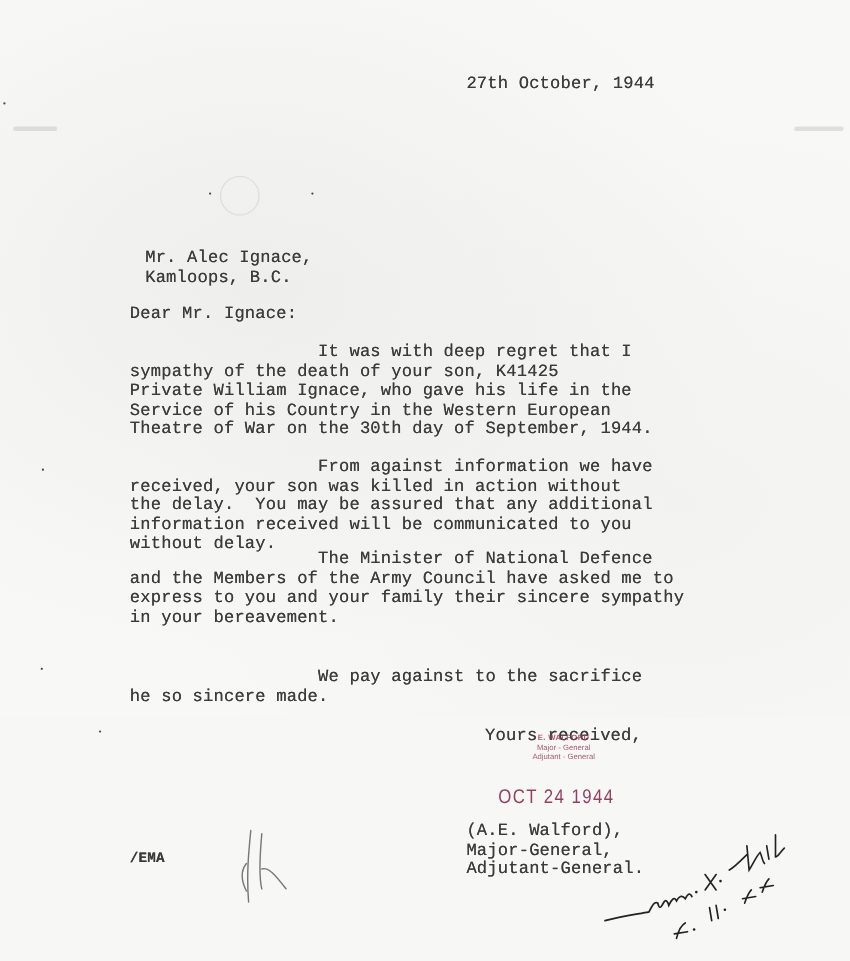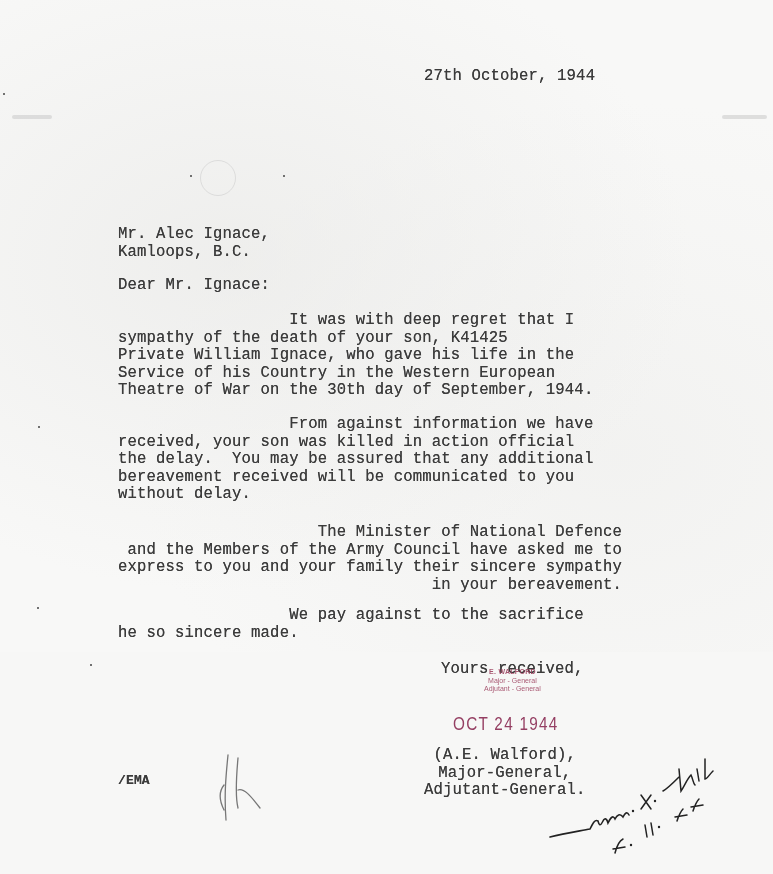--- a/index.html
+++ b/index.html
@@ -27,29 +27,29 @@
     .tw {
       position: absolute;
       font-size: 15.6px;
       line-height: 17.5px;
       letter-spacing: 0.15px;
       white-space: pre;
       color: #3b3b3b;
       text-shadow: 0 0 0.4px #555;
     }
     .date { left: 424px; top: 68px; }
-    .addr { left: 118px; top: 226px; }
+    .addr { left: 132px; top: 226px; }
     .salut { left: 118px; top: 277px; }
     .para { left: 118px; }
     .p1 { top: 312px; }
     .p2 { top: 416px; }
-    .p3 { top: 524px; text-align: right; }
+    .p3 { top: 500px; }
     .p4 { top: 607px; }
     .closing { left: 441px; top: 661px; }
-    .sigblock { left: 424px; top: 747px; text-align: center; }
+    .sigblock { left: 424px; top: 747px; }
     .initials { left: 118px; top: 772px; font-weight: bold; font-size: 13px; }
 
     .stamp-name {
       position: absolute;
       left: 484px; top: 668px;
       font-family: "Liberation Sans", sans-serif;
       font-size: 7px;
       line-height: 8.5px;
       color: #9a3b5a;
       text-align: center;
@@ -120,23 +120,23 @@
 
   <div class="tw salut">Dear Mr. Ignace:</div>
 
   <div class="tw para p1"><span>                  It was with deep regret that I</span>
 <span>sympathy of the death of your son, K41425</span>
 <span>Private William Ignace, who gave his life in the</span>
 <span>Service of his Country in the Western European</span>
 <span>Theatre of War on the 30th day of September, 1944.</span></div>
 
   <div class="tw para p2"><span>                  From against information we have</span>
-<span>received, your son was killed in action official</span>
+<span>received, your son was killed in action without</span>
 <span>the delay.  You may be assured that any additional</span>
-<span>bereavement received will be communicated to you</span>
+<span>information received will be communicated to you</span>
 <span>without delay.</span></div>
 
   <div class="tw para p3"><span>                  The Minister of National Defence</span>
 <span>and the Members of the Army Council have asked me to</span>
 <span>express to you and your family their sincere sympathy</span>
 <span>in your bereavement.</span></div>
 
   <div class="tw para p4"><span>                  We pay against to the sacrifice</span>
 <span>he so sincere made.</span></div>
 

